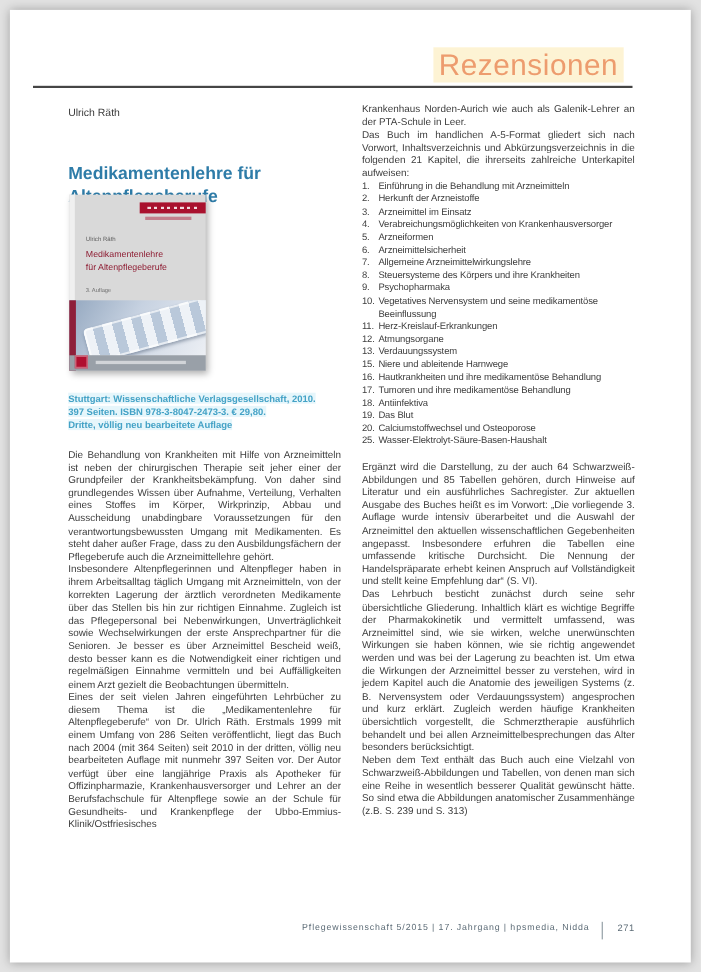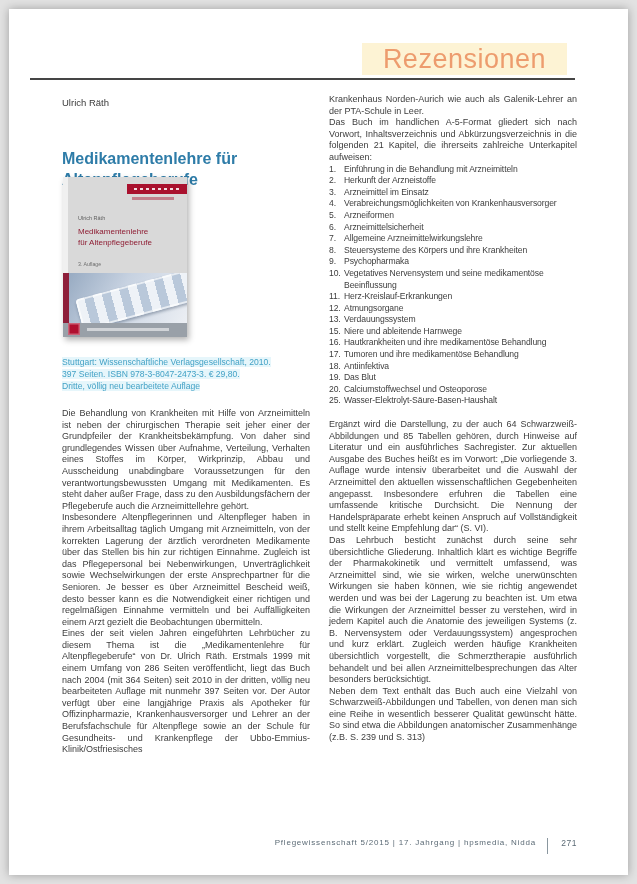--- a/index.html
+++ b/index.html
@@ -3,21 +3,21 @@
 <meta charset="utf-8">
 <style>
   *{margin:0;padding:0;box-sizing:border-box}
   body{width:637px;height:884px;font-family:"Liberation Sans",sans-serif;background:#dedede;}
   .canvas{position:relative;width:637px;height:884px;background:#e2e2e2;overflow:hidden}
   .page{position:absolute;left:9px;top:9px;width:619px;height:866px;background:#ffffff;
         box-shadow:0 0 9px rgba(0,0,0,.30);}
   
   .section-title{position:absolute;top:44px;right:70px;font-size:27px;letter-spacing:.5px;
         color:var(--accent-orange,#ED9C6E);}
-  .section-title .hl{background:rgba(252,233,176,.55);padding:1px 21px;}
+  .section-title .hl{background:rgba(252,233,176,.55);padding:1px 5px;}
   .header-rule{position:absolute;top:78px;left:30px;width:545px;height:2px;background:#454545;}
   
   .author{position:absolute;left:62px;top:97px;font-size:9.5px;color:#3a3a3a;}
   .book-title{position:absolute;left:62px;top:113px;width:252px;font-size:16px;font-weight:bold;
         color:var(--title-blue,#2E7CA8);line-height:21px;margin-top:35px;}
   
   .cover{position:absolute;left:63px;top:177px;width:124px;height:160px;background:#d9d9d9;
         box-shadow:2px 3px 6px rgba(0,0,0,.30);}
   .cover .spine{position:absolute;left:0;top:0;width:5px;height:100%;background:#f0f0f0;}
   .cover .banner{position:absolute;right:0;top:7px;width:60px;height:10px;background:#a9112e;
@@ -34,21 +34,21 @@
         transform:rotate(-15deg);background:repeating-linear-gradient(90deg,#eef2f7 0 9px,#b9c8da 9px 18px);
         box-shadow:inset 0 0 0 2px rgba(255,255,255,.65),0 2px 3px rgba(20,40,70,.35);}
   .cover .mstrip{position:absolute;left:0;top:96px;width:6px;height:64px;background:#8e1f3a;}
   .cover .bottombar{position:absolute;left:0;bottom:0;width:124px;height:14px;background:#99a0a8;}
   .cover .logo{position:absolute;left:5px;bottom:2px;width:12px;height:12px;background:#b01030;
         box-shadow:inset 0 0 0 1.5px rgba(255,255,255,.35);}
   .cover .pubtext{position:absolute;left:24px;bottom:6px;width:82px;height:3px;background:rgba(255,255,255,.55);}
   
   .citation{position:absolute;left:62px;top:357px;width:252px;font-size:8.6px;line-height:11.8px;
         color:var(--citation-teal,#44A2C6);}
-  .citation .hl-cyan{background:rgba(165,224,240,.28);}
+  .citation .hl-cyan{background:rgba(165,224,240,.28);font-weight:bold;}
   
   .col{position:absolute;width:248px;font-size:9px;line-height:11.6px;color:#3d3d3d;
         text-align:justify;hyphens:auto;-webkit-hyphens:auto;}
   .col p{margin:0;}
   .col-left{left:62px;top:408px;}
   .col-right{left:329px;top:94px;}
   .chapters{font-size:8.6px;letter-spacing:-.1px;}
   .chapter{display:flex;text-align:left;}
   .chapter .num{flex:0 0 15px;}
   .chapter .txt{flex:1;}

